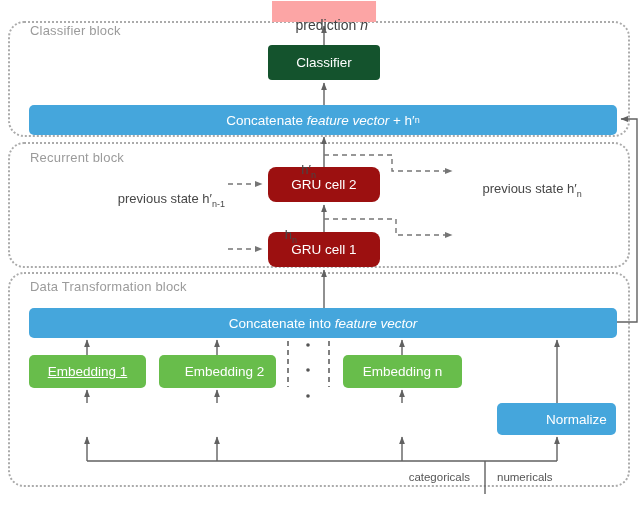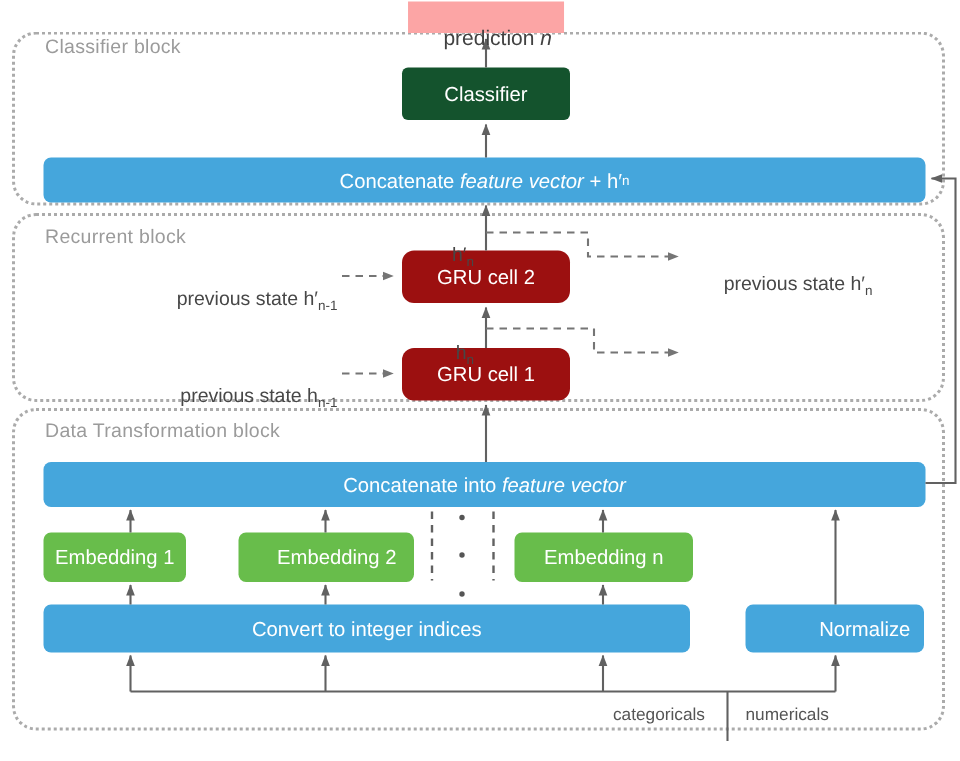--- a/index.html
+++ b/index.html
@@ -50,33 +50,30 @@
   </div>
 
   <div class="node red" style="left:268px;top:232px;width:112px;height:35px;">
     <span>GRU cell 1</span>
   </div>
 
   <div class="node blue" style="left:29px;top:308px;width:588px;height:30px;">
     <span>Concatenate into </span><span class="it">feature vector</span>
   </div>
 
-  <div class="node green" style="left:29px;top:355px;width:95px;height:33px;">
+  <div class="node green" style="left:29px;top:355px;width:117px;height:33px;text-decoration:underline;">
     <span>Embedding 1</span>
   </div>
   <div class="node green" style="left:159px;top:355px;width:117px;height:33px;padding-left:14px;">
     <span>Embedding 2</span>
   </div>
   <div class="node green" style="left:343px;top:355px;width:119px;height:33px;">
     <span>Embedding n</span>
   </div>
 
-  <div class="node blue" style="left:29px;top:403px;width:431px;height:32px;">
-    <span>Convert to integer indices</span>
-  </div>
   <div class="node blue" style="left:497px;top:403px;width:119px;height:32px;padding-left:40px;">
     <span>Normalize</span>
   </div>
 
   <svg id="wires" width="640" height="507" viewBox="0 0 640 507">
     <defs>
       <marker id="ah" markerWidth="8" markerHeight="7" refX="7" refY="3.5" orient="auto" markerUnits="userSpaceOnUse">
         <path d="M0,0.6 L7.5,3.5 L0,6.4 Z" fill="#616161"></path>
       </marker>
       <marker id="ahd" markerWidth="8" markerHeight="7" refX="7" refY="3.5" orient="auto" markerUnits="userSpaceOnUse">
@@ -122,31 +119,28 @@
   </svg>
 
   <div class="lbl-lg" style="left:324px;top:1px;height:21px;transform:translateX(-50%);background:#fca5a5;padding:0 8px;">
     <span>prediction </span><span class="it">n</span>
   </div>
 
   <div class="lbl" style="right:324px;top:147px;">
     <span>h′</span><sub>n</sub>
   </div>
 
-  <div class="lbl" style="right:324px;top:212px;">
+  <div class="lbl" style="right:343px;top:212px;">
     <span>h</span><sub>n</sub>
   </div>
 
   <div class="lbl" style="right:415px;top:176px;">
     <span>previous state h′</span><sub>n-1</sub>
   </div>
 
-  <div class="lbl" style="right:415px;top:241px;">
-    <span>previous state h</span><sub>n-1</sub>
-  </div>
 
   <div class="lbl" style="left:468px;top:166px;">
     <span>previous state h′</span><sub>n</sub>
   </div>
 
 
   <div class="lbl-sm" style="right:170px;top:471px;">categoricals</div>
   <div class="lbl-sm" style="left:497px;top:471px;">numericals</div>
 
   <div class="lbl-lg" style="left:484px;top:492px;transform:translateX(-50%);">

